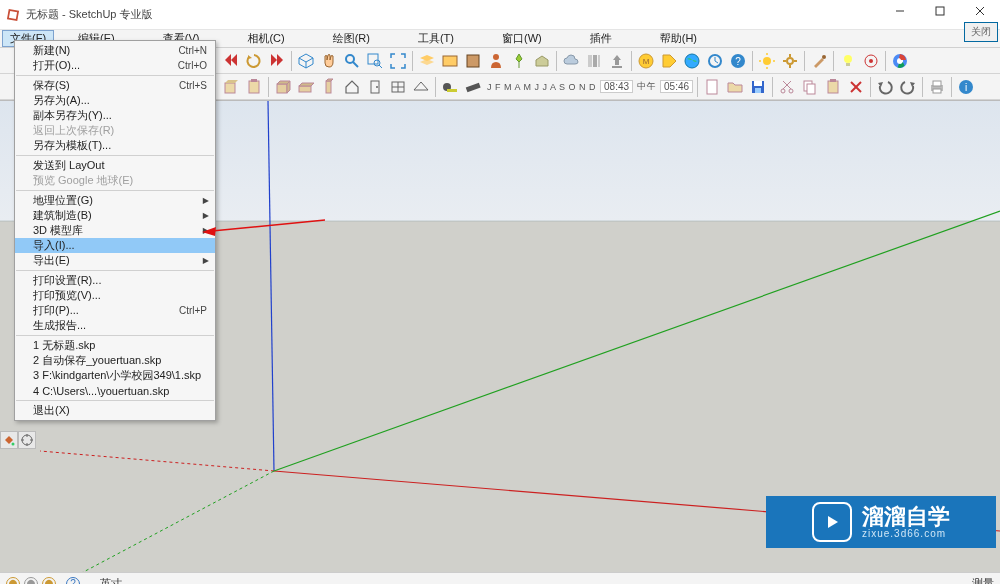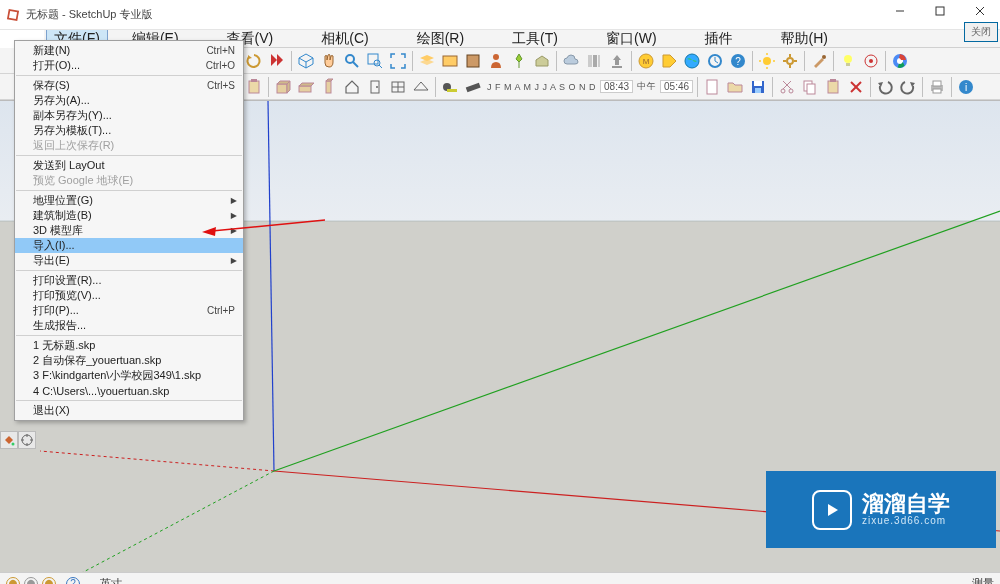--- a/index.html
+++ b/index.html
@@ -7,21 +7,21 @@
 
   
   .title-bar { height: 30px; display: flex; align-items: center; padding: 0 6px; background: #fff; position: relative; border-bottom: 1px solid #e5e5e5;}
   .title-bar .app-icon { width: 14px; height: 14px; margin-right: 6px; }
   .title-bar .title-text { font-size: 11px; color: #444; }
   .win-ctrls { position: absolute; right: 0; top: 0; height: 22px; display: flex; }
   .win-btn { width: 40px; height: 22px; display: flex; align-items: center; justify-content: center; font-size: 11px; color: #333; }
   .close-tag { position:absolute; right:2px; top:22px; background:#f0f0f0; border:1px solid #0369a1; font-size:10px; padding:2px 6px; color:#666; z-index:50;}
 
   
-  .menu-bar { height: 18px; background: #f4f4f4; display: flex; align-items: center; padding: 0 2px; font-size: 14px; border-bottom: 1px solid #d0d0d0; margin-left: 44px;}
+  .menu-bar { height: 18px; background: #f4f4f4; display: flex; align-items: center; padding: 0 2px; font-size: 11px; border-bottom: 1px solid #d0d0d0;}
   .menu-item { padding: 1px 24px; color: #222; }
   .menu-item.active { background: #cde6f7; border:1px solid #7da2ce; padding:0 7px;}
 
   
   .toolbar-row { display:flex; align-items:center; padding:1px 2px; background:#f4f4f4; border-bottom:1px solid #d4d4d4; height:26px; gap:1px; }
   .tb-sep { width:1px; height:20px; background:#c0c0c0; margin:0 2px; }
   .tb-btn { width:22px; height:22px; display:flex; align-items:center; justify-content:center; border:1px solid transparent; }
   .tb-btn svg { width:18px; height:18px; }
   .tb-text { font-size:9px; color:#555; padding:0 2px; letter-spacing:0.5px;}
   .tb-time { font-size:10px; color:#555; padding:0 3px; border:1px solid #ccc; background:#fff; margin:12px 1px;}
@@ -29,33 +29,33 @@
 
   
   .viewport { position: relative; width: 1000px; height: 494px; background: #d0d0ce; overflow:hidden; border-top:1px solid #bbb; }
   .sky { position:absolute; left:0; top:0; right:0; height:120px; background:linear-gradient(#dde5ee,#e9edf2);}
   .ground-shade { position:absolute; left:0; top:120px; right:0; bottom:0; background:#d0d0cb;}
   .left-col-top { position:absolute; left:0; top:330px; display:flex;}
   .left-col-top .tb-btn{width:18px;height:18px;}
   .left-col-top .tb-btn svg{width:14px;height:14px;}
 
   
-  .dropdown { position:absolute; left:14px; top:40px; width:230px; background:#f6f6f6; border:1px solid #a0a0a0; box-shadow:2px 2px 4px rgba(0,0,0,.25); z-index:100; font-size:11px; padding:2px 0;}
+  .dropdown { position:absolute; left:14px; top:40px; width:202px; background:#f6f6f6; border:1px solid #a0a0a0; box-shadow:2px 2px 4px rgba(0,0,0,.25); z-index:100; font-size:11px; padding:2px 0;}
   .dd-item { display:flex; align-items:center; justify-content:space-between; padding:0 8px 0 18px; height:15px; color:#222; position:relative;}
   .dd-item.disabled { color:#a0a0a0; }
   .dd-item.highlight { background:#91c9f7; }
   .dd-item .shortcut { color:#444; font-size:10px;}
   .dd-sep { height:1px; background:#d0d0d0; margin:2px 1px; }
   .dd-item .arrow { position:absolute; right:6px; font-size:8px; color:#444;}
 
   
   .annot-arrow { position:absolute; z-index:110; }
 
   
-  .watermark { position:absolute; right:4px; bottom:46px; width:230px; height:77px; background:#1a75bb; display:flex; align-items:center; justify-content:center; gap:10px; z-index:60;}
+  .watermark { position:absolute; right:4px; bottom:46px; width:230px; height:52px; background:#1a75bb; display:flex; align-items:center; justify-content:center; gap:10px; z-index:60;}
   .wm-icon { width:40px; height:40px; border:2px solid #fff; border-radius:8px; display:flex; align-items:center; justify-content:center;}
   .wm-text-main { color:#fff; font-size:22px; font-weight:600; line-height:1;}
   .wm-text-sub { color:#cfe6f6; font-size:10px; letter-spacing:1px;}
 
   
   .status-bar { position:absolute; left:0; bottom:0; right:0; height:22px; background:#f4f4f4; border-top:1px solid #ccc; display:flex; align-items:center; padding:0 6px; font-size:11px; color:#333; z-index:70;}
   .status-left { display:flex; align-items:center; gap:4px;}
   .status-circle { width:14px; height:14px; border-radius:50%; border:1px solid #999; display:flex; align-items:center; justify-content:center; font-size:8px;}
   .status-help { width:14px; height:14px; border:1px solid #3a78c2; border-radius:50%; color:#3a78c2; display:flex; align-items:center; justify-content:center; font-size:10px; margin-left:6px;}
   .status-right { position:absolute; right:6px; display:flex; align-items:center; gap:4px; }
@@ -519,25 +519,25 @@
   <div class="dd-item">
       <span>保存(S)</span>
       <span class="shortcut">Ctrl+S</span>
     </div>
   <div class="dd-item">
       <span>另存为(A)...</span>
     </div>
   <div class="dd-item">
       <span>副本另存为(Y)...</span>
     </div>
-  <div class="dd-item">
-      <span>另存为模板(T)...</span>
-    </div>
   <div class="dd-item disabled">
       <span>返回上次保存(R)</span>
+    </div>
+  <div class="dd-item">
+      <span>另存为模板(T)...</span>
     </div>
   <div class="dd-sep"></div>
   <div class="dd-item">
       <span>发送到 LayOut</span>
     </div>
   <div class="dd-item disabled">
       <span>预览 Google 地球(E)</span>
     </div>
   <div class="dd-sep"></div>
   <div class="dd-item">

